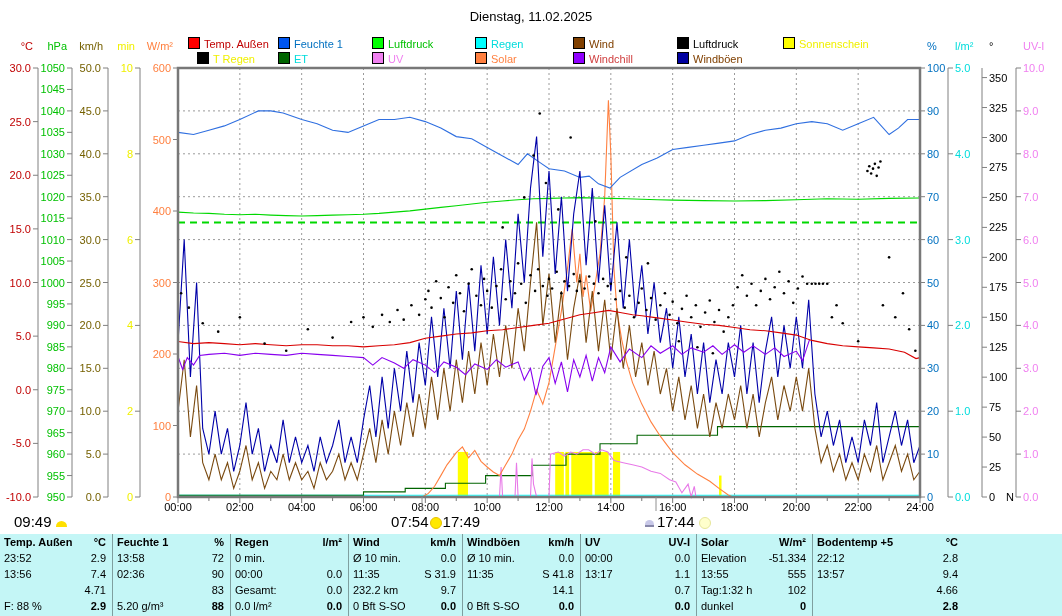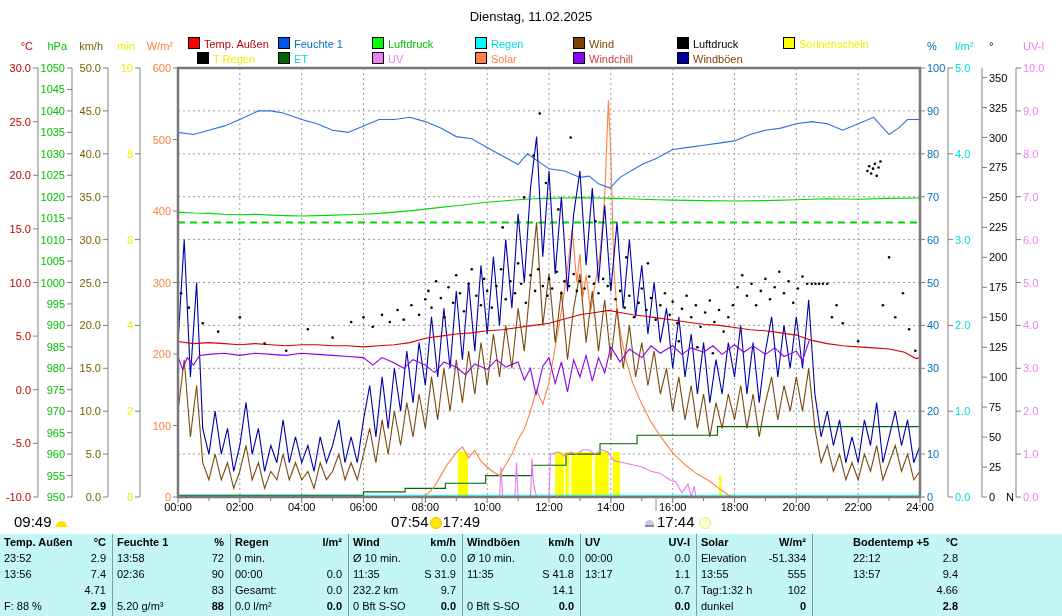--- a/index.html
+++ b/index.html
@@ -639,21 +639,21 @@
         </div>
         <div class="trow">
           <span class="tl">Tag:1:32 h</span>
           <span class="tv">102</span>
         </div>
         <div class="trow">
           <span class="tl">dunkel</span>
           <span class="tv b">0</span>
         </div>
       </div>
-      <div class="tcol" style="width: 152px; padding-left: 36px;">
+      <div class="tcol" style="width: 152px;">
         <div class="trow">
           <span class="tl b">Bodentemp +5</span>
           <span class="tv b">°C</span>
         </div>
         <div class="trow">
           <span class="tl">22:12</span>
           <span class="tv">2.8</span>
         </div>
         <div class="trow">
           <span class="tl">13:57</span>

